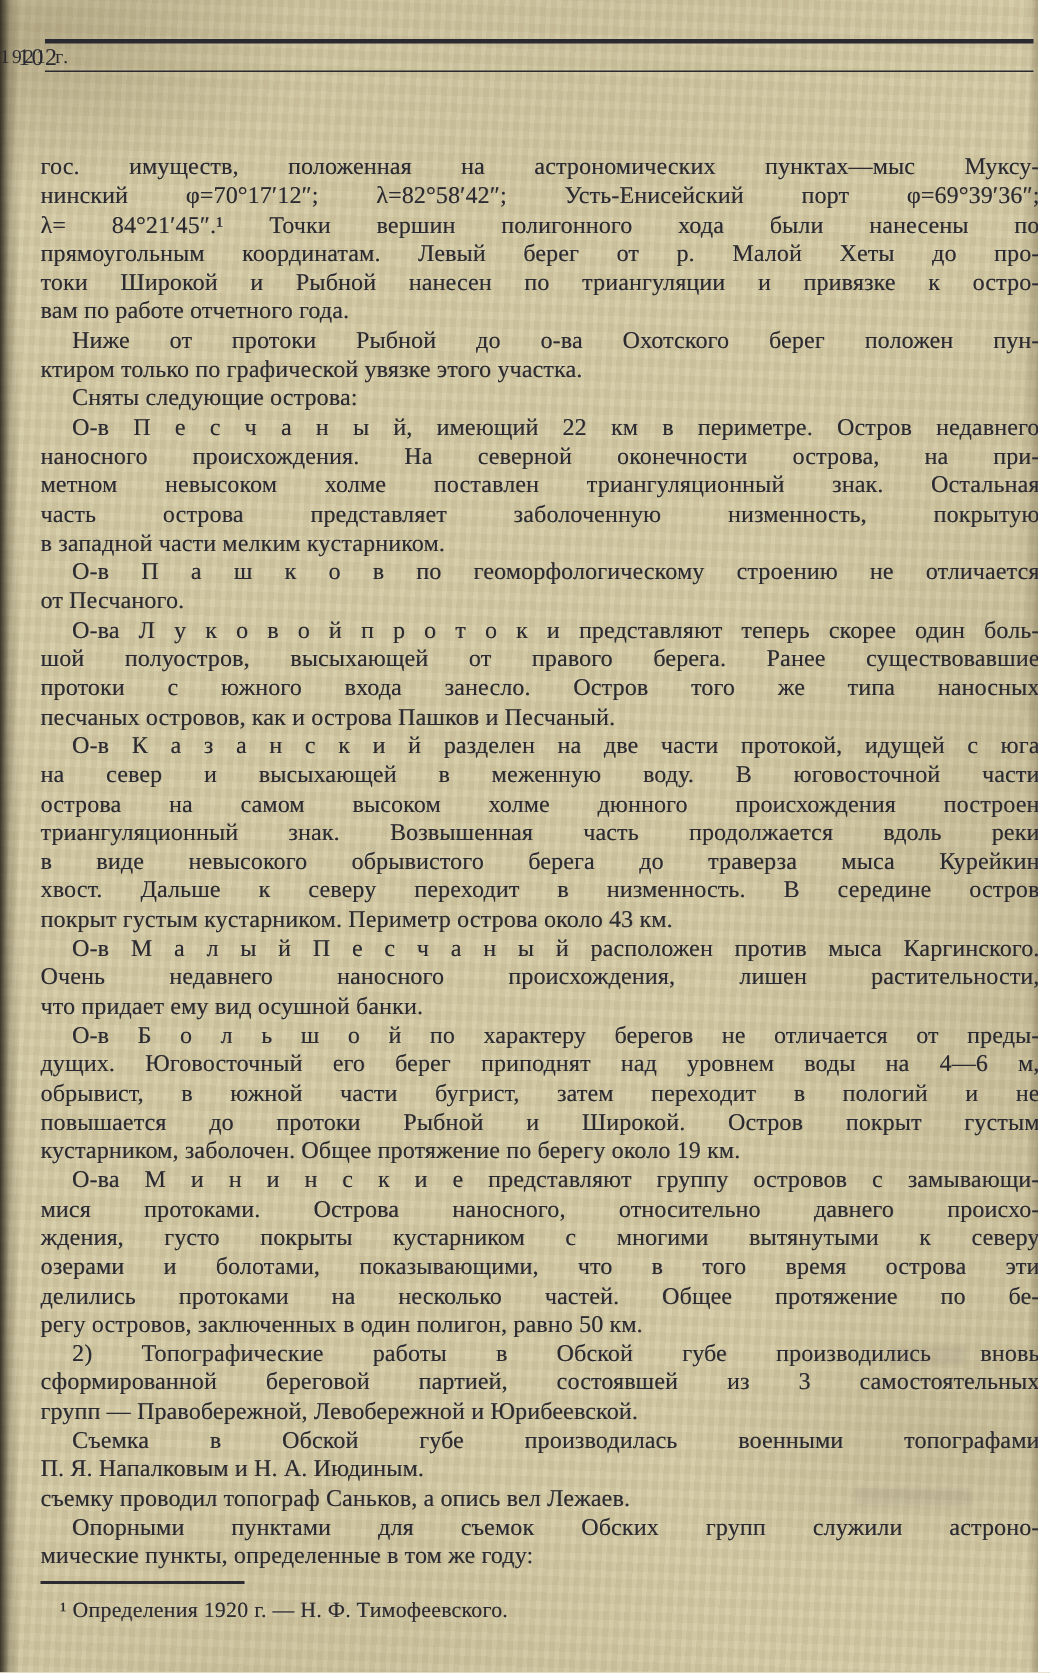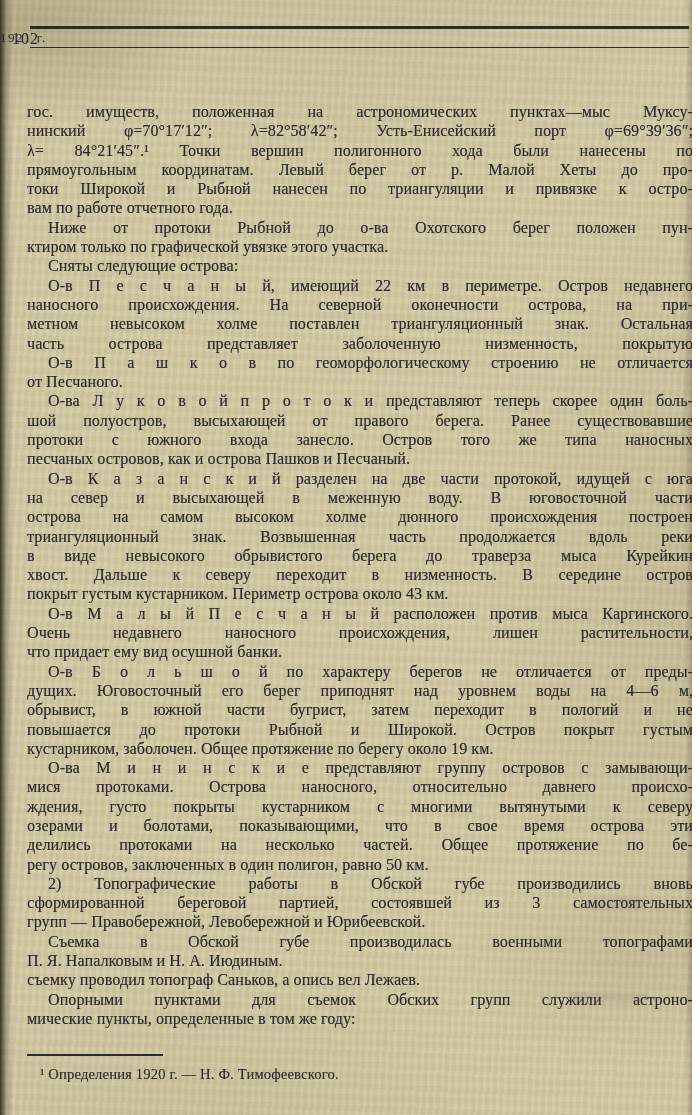--- a/index.html
+++ b/index.html
@@ -97,20 +97,21 @@
       <div class="line">прямоугольным координатам. Левый берег от р. Малой Хеты до про-</div>
       <div class="line">токи Широкой и Рыбной нанесен по триангуляции и привязке к остро-</div>
       <div class="line last">вам по работе отчетного года.</div>
       <div class="line indent">Ниже от протоки Рыбной до о-ва Охотского берег положен пун-</div>
       <div class="line last">ктиром только по графической увязке этого участка.</div>
       <div class="line indent last">Сняты следующие острова:</div>
       <div class="line indent">О-в П е с ч а н ы й, имеющий 22 км в периметре. Остров недавнего</div>
       <div class="line">наносного происхождения. На северной оконечности острова, на при-</div>
       <div class="line">метном невысоком холме поставлен триангуляционный знак. Остальная</div>
       <div class="line">часть острова представляет заболоченную низменность, покрытую</div>
+      <div class="line last">в западной части мелким кустарником.</div>
       <div class="line indent">О-в П а ш к о в по геоморфологическому строению не отличается</div>
       <div class="line last">от Песчаного.</div>
       <div class="line indent">О-ва Л у к о в о й  п р о т о к и представляют теперь скорее один боль-</div>
       <div class="line">шой полуостров, высыхающей от правого берега. Ранее существовавшие</div>
       <div class="line">протоки с южного входа занесло. Остров того же типа наносных</div>
       <div class="line last">песчаных островов, как и острова Пашков и Песчаный.</div>
       <div class="line indent">О-в К а з а н с к и й разделен на две части протокой, идущей с юга</div>
       <div class="line">на север и высыхающей в меженную воду. В юговосточной части</div>
       <div class="line">острова на самом высоком холме дюнного происхождения построен</div>
       <div class="line">триангуляционный знак. Возвышенная часть продолжается вдоль реки</div>
@@ -121,21 +122,21 @@
       <div class="line">Очень недавнего наносного происхождения, лишен растительности,</div>
       <div class="line last">что придает ему вид осушной банки.</div>
       <div class="line indent">О-в Б о л ь ш о й по характеру берегов не отличается от преды-</div>
       <div class="line">дущих. Юговосточный его берег приподнят над уровнем воды на 4—6 м,</div>
       <div class="line">обрывист, в южной части бугрист, затем переходит в пологий и не</div>
       <div class="line">повышается до протоки Рыбной и Широкой. Остров покрыт густым</div>
       <div class="line last">кустарником, заболочен. Общее протяжение по берегу около 19 км.</div>
       <div class="line indent">О-ва М и н и н с к и е представляют группу островов с замывающи-</div>
       <div class="line">мися протоками. Острова наносного, относительно давнего происхо-</div>
       <div class="line">ждения, густо покрыты кустарником с многими вытянутыми к северу</div>
-      <div class="line">озерами и болотами, показывающими, что в свое время острова эти</div>
+      <div class="line">озерами и болотами, показывающими, что в того время острова эти</div>
       <div class="line">делились протоками на несколько частей. Общее протяжение по бе-</div>
       <div class="line last">регу островов, заключенных в один полигон, равно 50 км.</div>
       <div class="line indent">2) Топографические работы в Обской губе производились вновь</div>
       <div class="line">сформированной береговой партией, состоявшей из 3 самостоятельных</div>
       <div class="line last">групп — Правобережной, Левобережной и Юрибеевской.</div>
       <div class="line indent">Съемка в Обской губе производилась военными топографами</div>
       <div class="line last">П. Я. Напалковым и Н. А. Июдиным.</div>
       <div class="line last">съемку проводил топограф Саньков, а опись вел Лежаев.</div>
       <div class="line indent">Опорными пунктами для съемок Обских групп служили астроно-</div>
       <div class="line last">мические пункты, определенные в том же году:</div>

